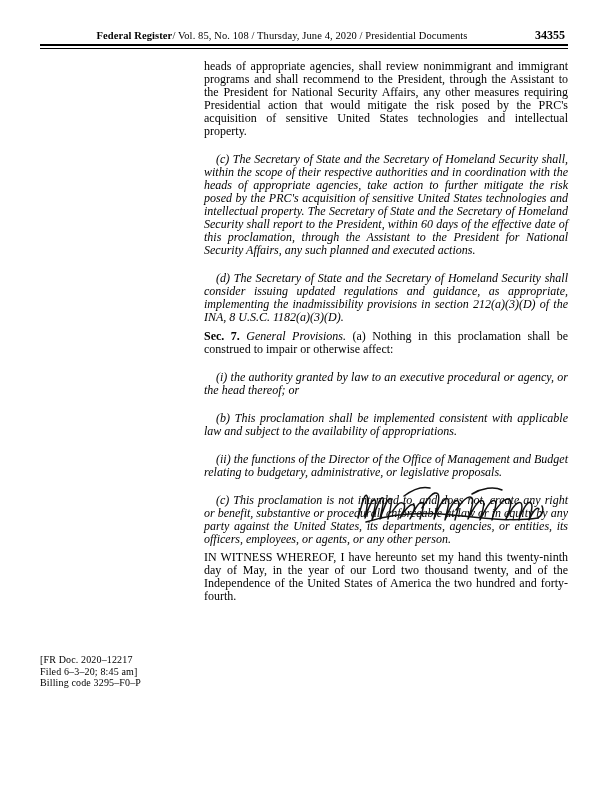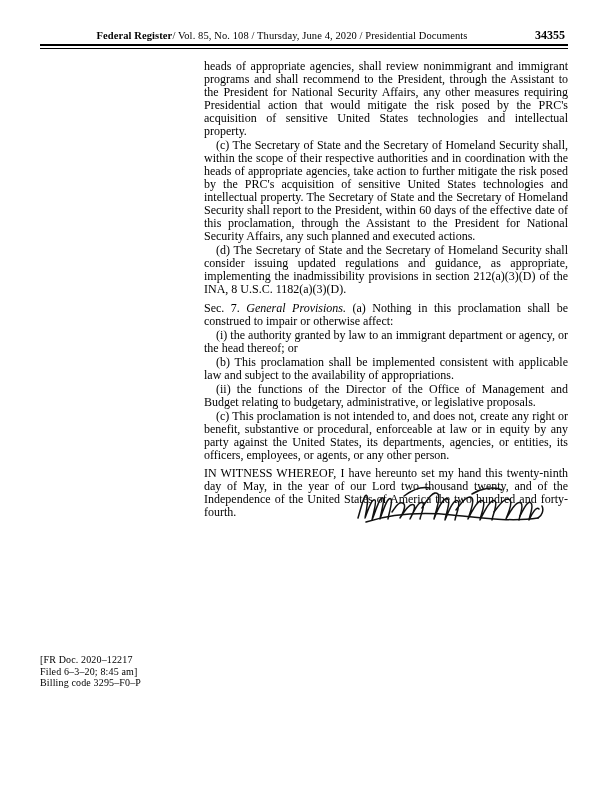--- a/index.html
+++ b/index.html
@@ -69,31 +69,32 @@
     font-size: 12px;
     line-height: 13px;
     text-align: justify;
     text-justify: inter-word;
   }
   .col p {
     margin: 0;
     text-indent: 0;
   }
   .col p.indent {
-    margin-top: 1px;
+    margin-top: 15px;
     text-indent: 12px;
+    font-style: italic;
   }
   .col p.flush {
     margin-top: 5.5px;
   }
   .col p.first {
     margin-top: 0;
   }
   .sec-head {
-    font-weight: normal;
+    font-weight: bold;
   }
   .ital {
     font-style: italic;
   }
   
   .signature {
     position: absolute;
     left: 352px;
     top: 482px;
     width: 200px;
@@ -128,21 +129,21 @@
     <div class="header-page">34355</div>
   </div>
   <div class="rule rule-thick"></div>
   <div class="rule rule-thin"></div>
 
   <div class="col">
     <p class="flush first">heads of appropriate agencies, shall review nonimmigrant and immigrant programs and shall recommend to the President, through the Assistant to the President for National Security Affairs, any other measures requiring Presidential action that would mitigate the risk posed by the PRC's acquisition of sensitive United States technologies and intellectual property.</p>
     <p class="indent">(c) The Secretary of State and the Secretary of Homeland Security shall, within the scope of their respective authorities and in coordination with the heads of appropriate agencies, take action to further mitigate the risk posed by the PRC's acquisition of sensitive United States technologies and intellectual property. The Secretary of State and the Secretary of Homeland Security shall report to the President, within 60 days of the effective date of this proclamation, through the Assistant to the President for National Security Affairs, any such planned and executed actions.</p>
     <p class="indent">(d) The Secretary of State and the Secretary of Homeland Security shall consider issuing updated regulations and guidance, as appropriate, implementing the inadmissibility provisions in section 212(a)(3)(D) of the INA, 8 U.S.C. 1182(a)(3)(D).</p>
     <p class="flush"><span class="sec-head">Sec. 7.</span><span class="ital"> General Provisions.</span><span> (a) Nothing in this proclamation shall be construed to impair or otherwise affect:</span></p>
-    <p class="indent">(i) the authority granted by law to an immigrant department or agency, or the head thereof; or</p>
+    <p class="indent">(i) the authority granted by law to an executive procedural or agency, or the head thereof; or</p>
     <p class="indent">(b) This proclamation shall be implemented consistent with applicable law and subject to the availability of appropriations.</p>
     <p class="indent">(ii) the functions of the Director of the Office of Management and Budget relating to budgetary, administrative, or legislative proposals.</p>
     <p class="indent">(c) This proclamation is not intended to, and does not, create any right or benefit, substantive or procedural, enforceable at law or in equity by any party against the United States, its departments, agencies, or entities, its officers, employees, or agents, or any other person.</p>
     <p class="flush">IN WITNESS WHEREOF, I have hereunto set my hand this twenty-ninth day of May, in the year of our Lord two thousand twenty, and of the Independence of the United States of America the two hundred and forty-fourth.</p>
   </div>
 
   <div class="signature">
     <svg width="200" height="60" viewBox="0 0 200 60" xmlns="http://www.w3.org/2000/svg">
       <g fill="none" stroke="#111111" stroke-width="1.5" stroke-linecap="round" stroke-linejoin="round">
         <path d="M6,36 C10,22 13,10 15,14 C17,18 14,30 13,36 C16,28 20,16 23,18 C25,20 21,32 20,38 C24,28 28,14 31,16 C33,18 29,30 28,37 C32,26 36,14 39,17 C41,20 37,30 36,37"></path>

